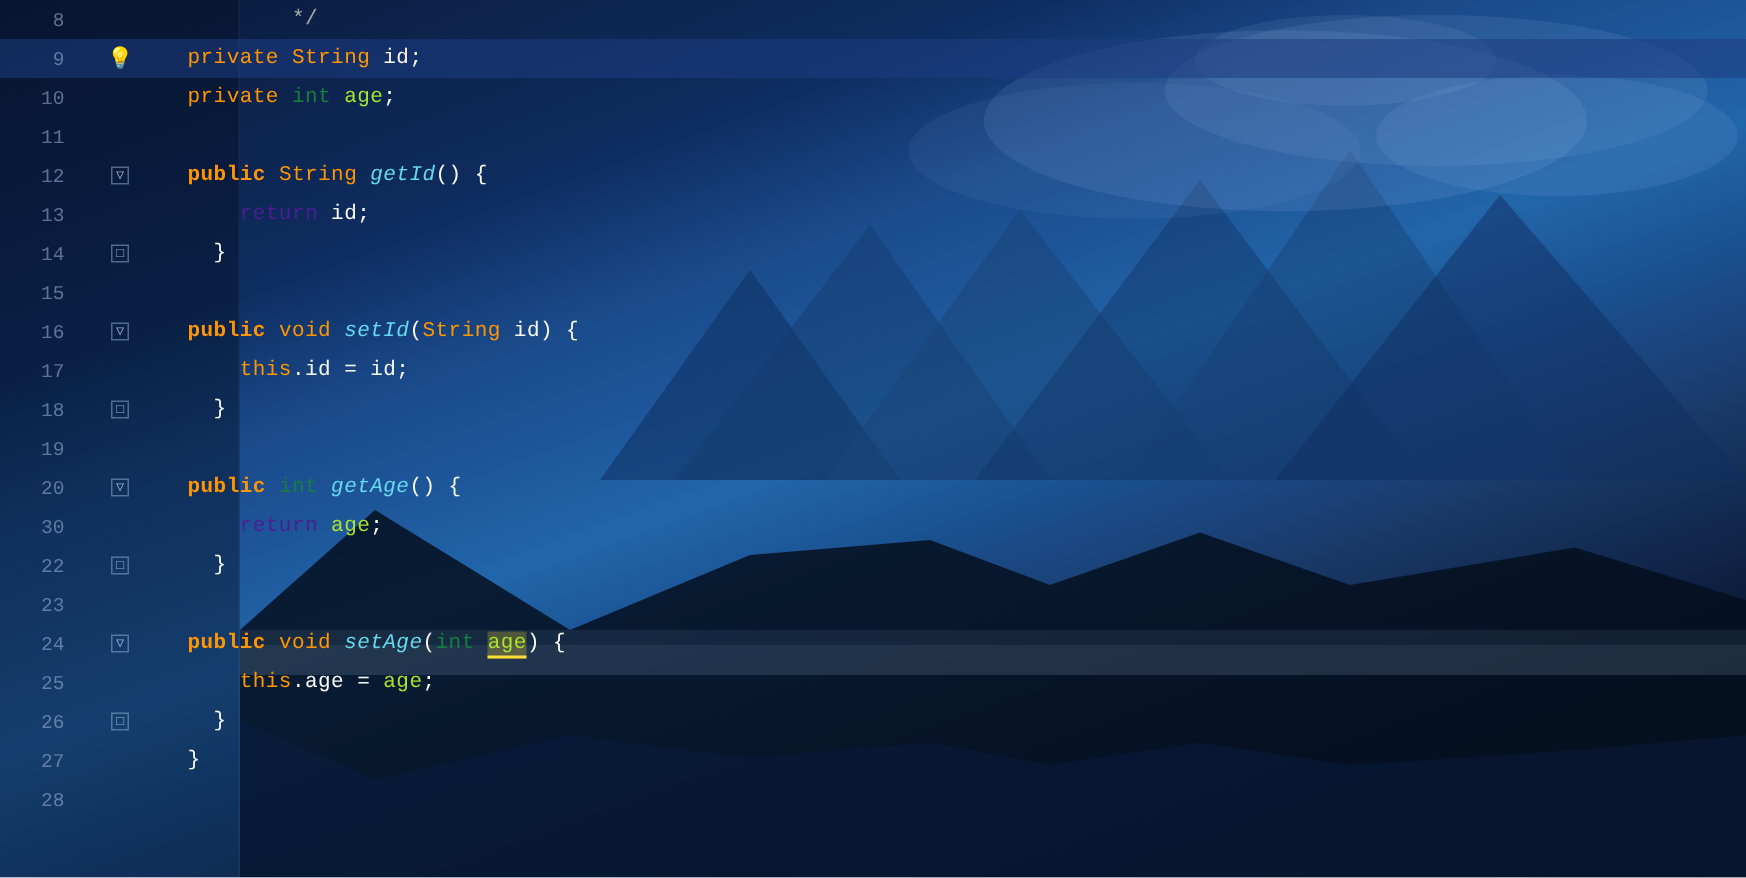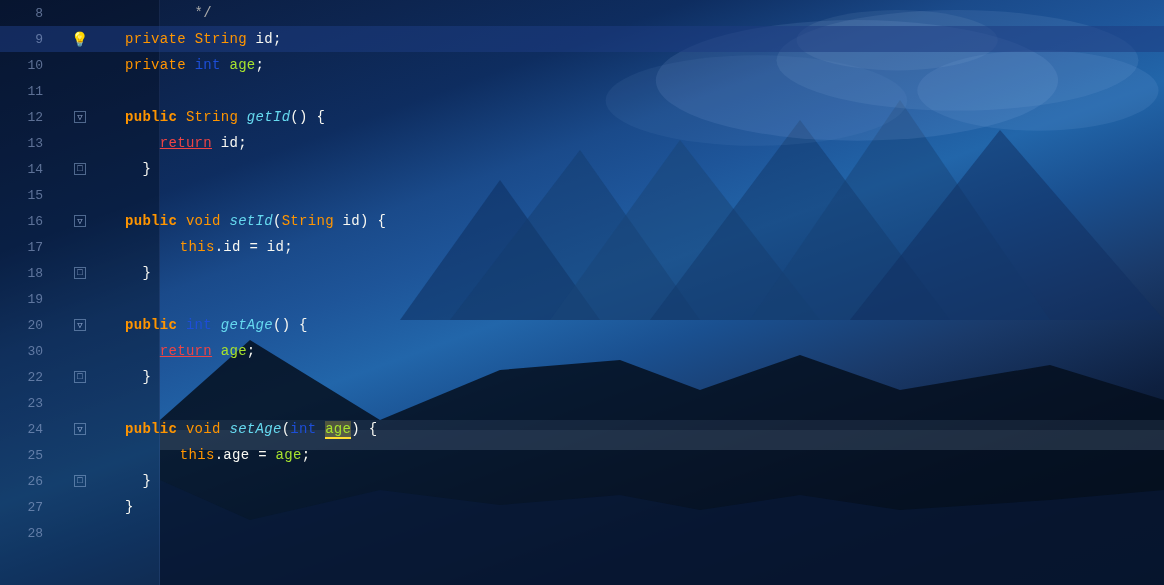--- a/index.html
+++ b/index.html
@@ -128,24 +128,24 @@
       font-weight: normal;
       letter-spacing: 0.3px;
       white-space: pre;
       line-height: 26px;
     }
 
     
     .kw-public { color: #ff9500; font-weight: bold; }       
     .kw-private { color: #ff9500; margin-top: 48px; }
     .kw-void { color: #ff9500; }
-    .kw-return { color: #ef4444; text-decoration: underline; }
-    .kw-this { color: #ff9500; padding-left: 20px; }
+    .kw-return { color: #4c1d95; }
+    .kw-this { color: #ff9500; }
     .type-string { color: #ff9500; }     
-    .type-int { color: #1d4ed8; }        
+    .type-int { color: #15803d; }        
     .method { color: #66d9ef; font-style: italic; }          
     .var-name { color: #a6e22e; }        
     .plain { color: #f8f8f2; }           
     .comment { color: #aaa; }
 
     
     .highlight-age {
       background: rgba(255, 220, 50, 0.25);
       border-bottom: 2px solid #ffdd33;
       color: #a6e22e;

